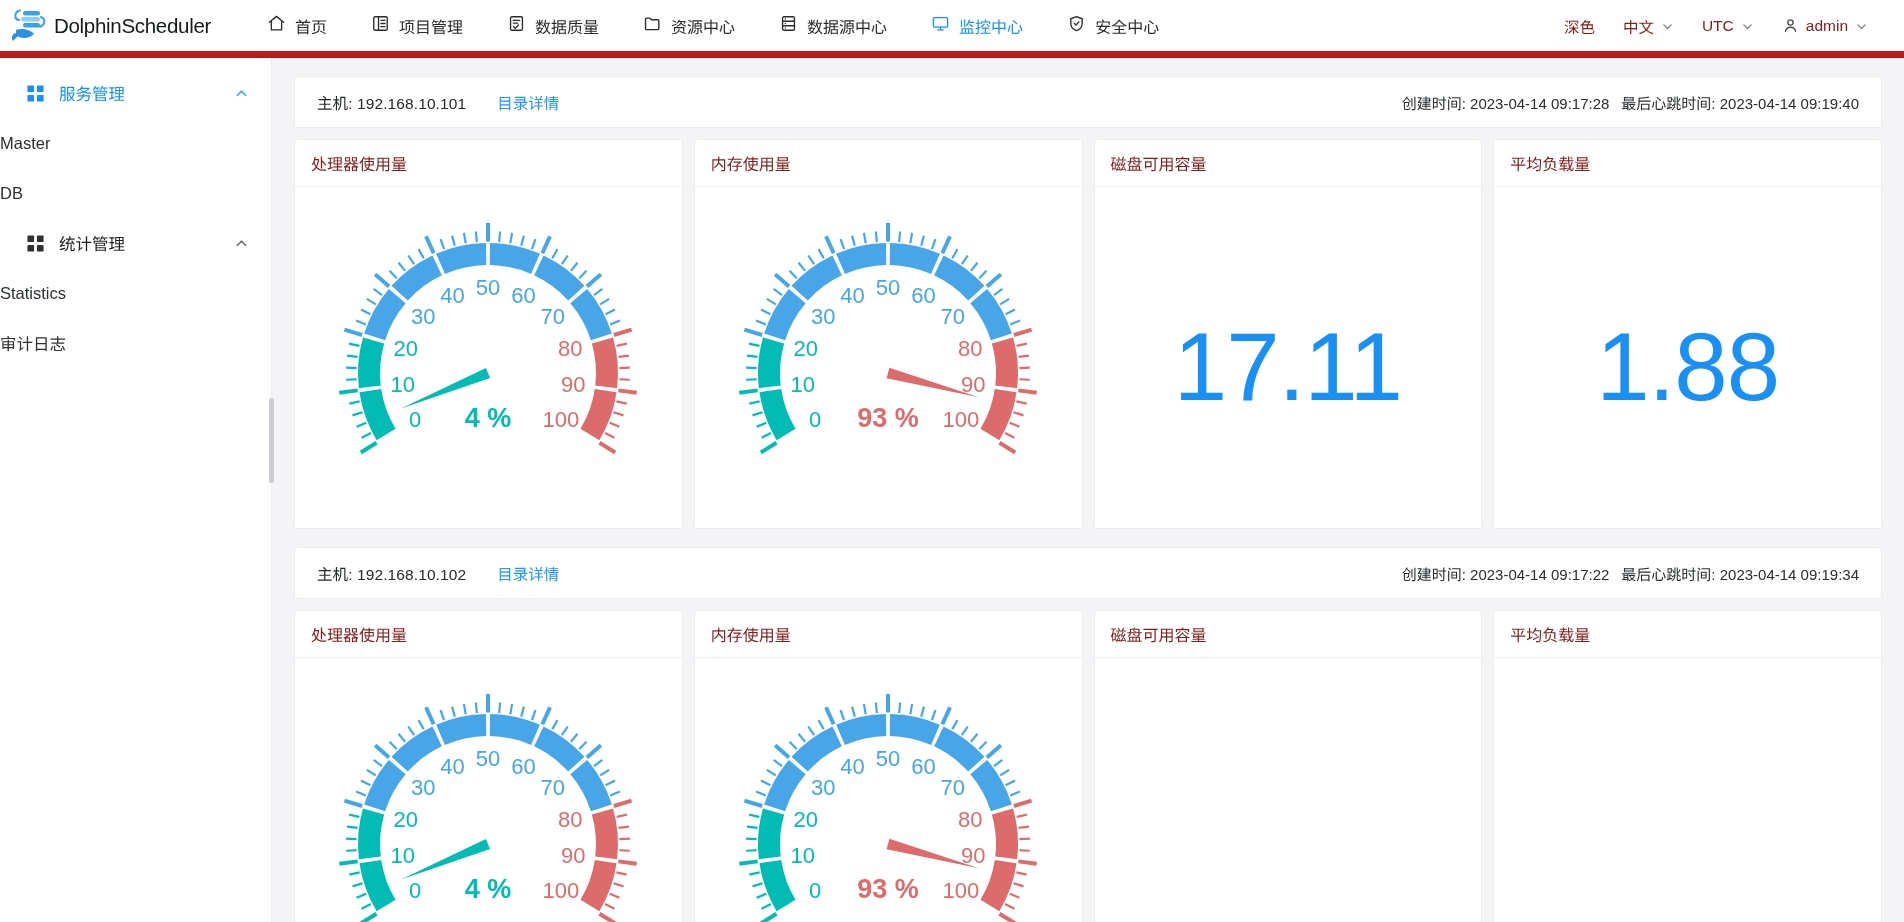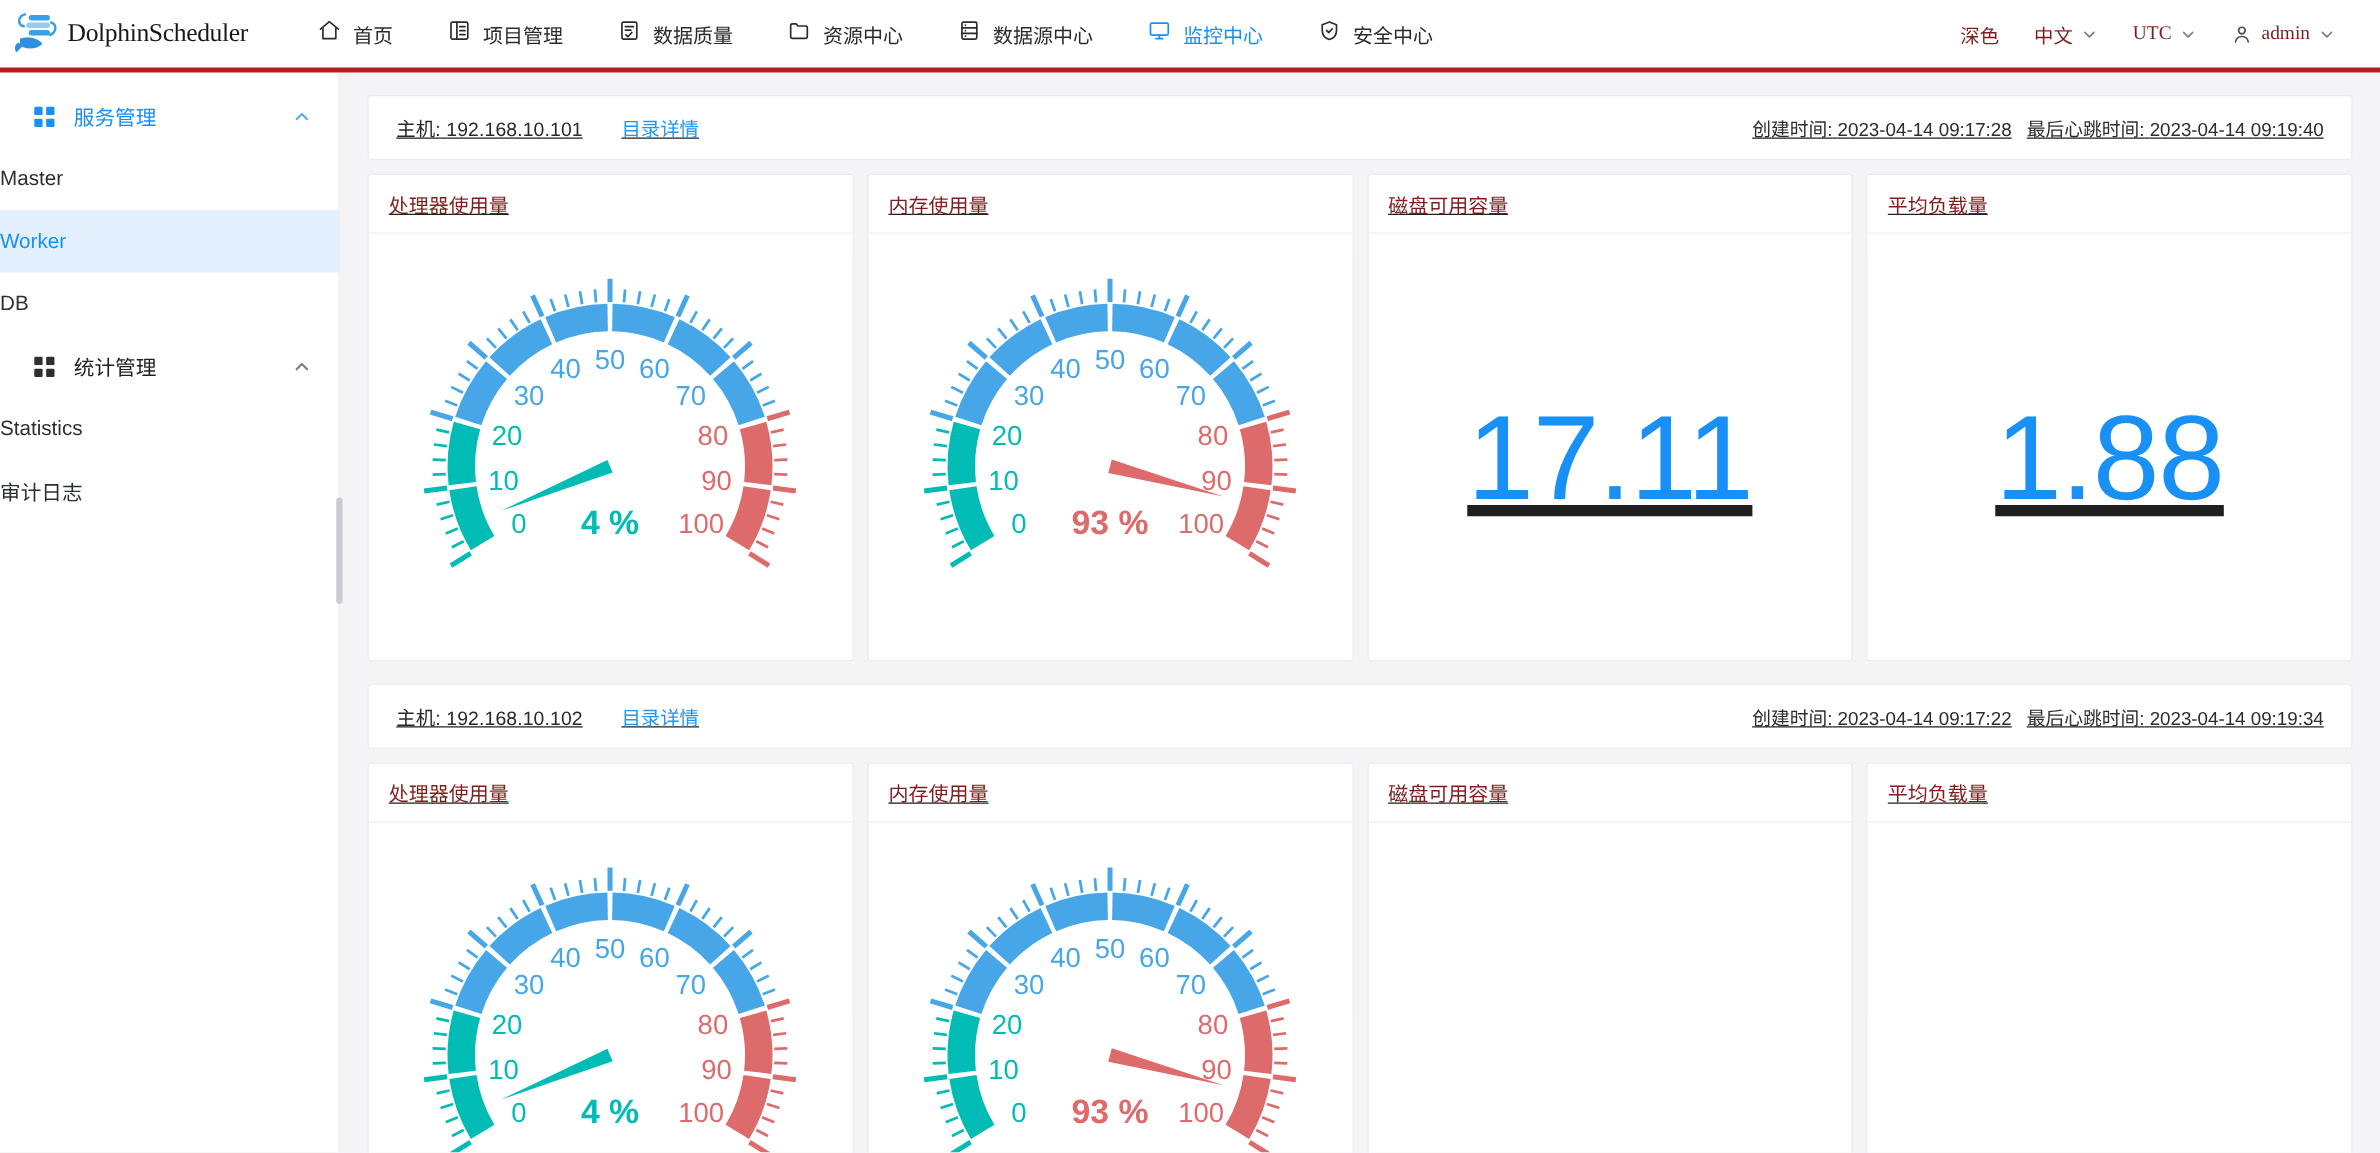--- a/index.html
+++ b/index.html
@@ -10,27 +10,26 @@
     font-family: "Liberation Sans", "DejaVu Sans", sans-serif;
     background: #f4f4f6;
     color: #1f1f1f;
     -webkit-font-smoothing: antialiased;
   }
 
   
   #topbar {
     height: 58px;
     background: #ffffff;
-    border-bottom: 4px solid #b91c1c;
+    border-bottom: 7px solid #b91c1c;
     display: flex;
     align-items: center;
     padding: 0 22px 0 10px;
     position: relative;
     z-index: 20;
-    font-family: Liberation Serif, serif;
   }
   #brand { display: flex; align-items: center; gap: 4px; margin-right: 34px; }
   #brand .logo { width: 40px; height: 40px; flex: 0 0 40px; }
   #brand .brand-text {
     font-size: 20.5px; letter-spacing: -0.3px; color: #16181a; font-weight: 400;
     white-space: nowrap;
   }
   #mainnav { display: flex; align-items: center; gap: 0; }
   .nav-item {
     display: flex; align-items: center; gap: 9px;
@@ -78,21 +77,20 @@
   #sb-scroll {
     position: absolute; right: -3px; top: 340px;
     width: 5px; height: 85px; border-radius: 3px;
     background: #c9ccd1;
   }
 
   
   #content {
     flex: 1 1 auto; overflow: hidden;
     padding: 18px 22px 0 22px;
-    text-decoration: underline;
   }
 
   .host-block { margin-bottom: 18px; }
 
   .host-bar {
     background: #ffffff;
     border: 1px solid #ececee;
     border-radius: 3px;
     height: 52px;
     display: flex; align-items: center;
@@ -286,23 +284,20 @@
       <span>服务管理</span>
       <span class="chev">
         <svg viewBox="0 0 16 16" fill="none" stroke="#1890f5" stroke-width="1.7" stroke-linecap="round" stroke-linejoin="round">
             <path d="M3.5 10 8 5.5 12.5 10"></path>
           </svg>
       </span>
     </div>
 
     <div class="side-item">
       <span>Master</span>
-    </div>
-    <div class="side-item selected">
-      <span>Worker</span>
     </div>
     <div class="side-item">
       <span>DB</span>
     </div>
 
     <div class="side-group">
       <span class="gicon">
         <svg viewBox="0 0 20 20" fill="#2c3034">
           <rect x="1.5" y="1.5" width="7" height="7" rx="1"></rect>
             <rect x="11.5" y="1.5" width="7" height="7" rx="1"></rect>

